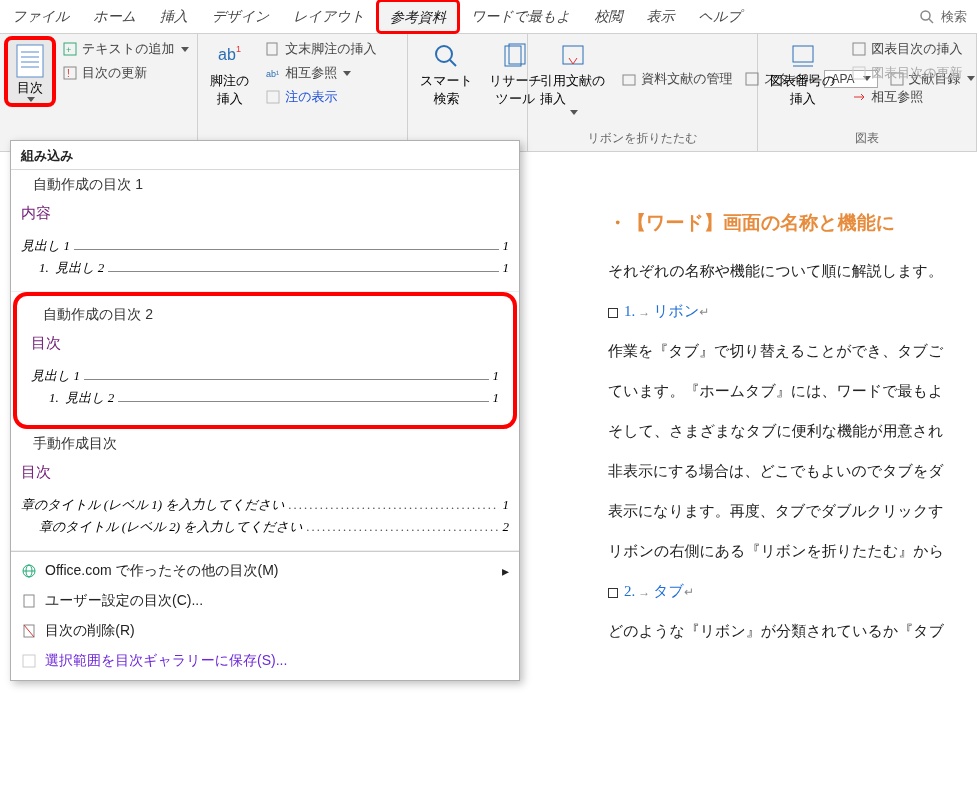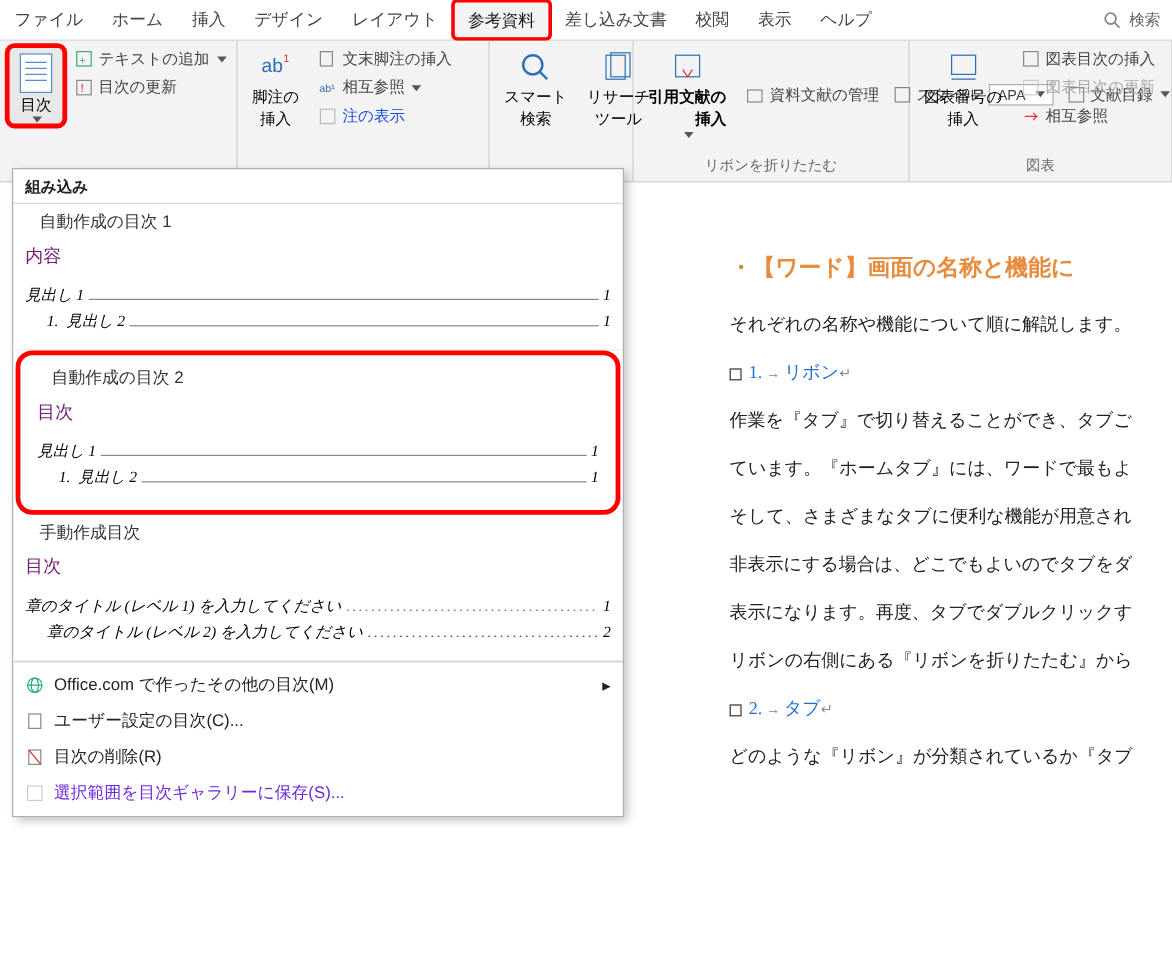--- a/index.html
+++ b/index.html
@@ -1,18 +1,18 @@
 <!DOCTYPE html>
 <html><head>
 <meta charset="utf-8">
 <style>
   * { box-sizing: border-box; margin: 0; padding: 0; }
   body { font-family: "Yu Gothic UI", "Meiryo", sans-serif; font-size: 13px; background: #fff; width: 977px; height: 802px; overflow: hidden; position: relative; }
   .tabbar { display: flex; background: #fff; border-bottom: 1px solid #d0d0d0; height: 34px; align-items: stretch; }
-  .tab { padding: 8px 12px 6px; color: #444; cursor: pointer; font-size: 14px; }
+  .tab { padding: 8px 12px 6px; color: #444; cursor: pointer; font-size: 14px; font-style: italic; }
   .tab.active { background: #f3f3f3; color: #1a1a1a; border: 1px solid #c0c0c0; border-bottom: none; }
   .tab.hl-red { outline: 3px solid #ff0000; outline-offset: -2px; border-radius: 4px; }
   .search-area { margin-left: auto; display: flex; align-items: center; gap: 6px; padding: 0 10px; color: #666; }
   .ribbon { display: flex; background: #f3f3f3; border-bottom: 1px solid #d0d0d0; height: 118px; position: relative; }
   .group { border-right: 1px solid #d0d0d0; padding: 4px 6px 2px; display: flex; flex-direction: column; justify-content: flex-start; }
   .group-label { text-align: center; font-size: 12px; color: #666; margin-top: auto; padding: 2px 0; }
   .btn { display: flex; align-items: center; gap: 4px; padding: 2px 4px; color: #444; font-size: 13px; cursor: pointer; white-space: nowrap; }
   .btn .icon { width: 16px; height: 16px; display: inline-flex; align-items: center; justify-content: center; }
   .bigbtn { display: flex; flex-direction: column; align-items: center; padding: 4px 6px; cursor: pointer; gap: 2px; }
   .bigicon { width: 28px; height: 28px; }
@@ -49,21 +49,21 @@
 </head>
 <body>
 
 <div class="tabbar">
   <div class="tab">ファイル</div>
   <div class="tab">ホーム</div>
   <div class="tab">挿入</div>
   <div class="tab">デザイン</div>
   <div class="tab">レイアウト</div>
   <div class="tab active hl-red">参考資料</div>
-  <div class="tab">差し込み文書</div>
+  <div class="tab">ワードで最もよ</div>
   <div class="tab">校閲</div>
   <div class="tab">表示</div>
   <div class="tab">ヘルプ</div>
   <div class="search-area">
     <span class="icon">
       <svg width="16" height="16" viewBox="0 0 16 16">
           <circle cx="6.5" cy="6.5" r="4.5" fill="none" stroke="#888" stroke-width="1.5"></circle>
           <line x1="10" y1="10" x2="14" y2="14" stroke="#888" stroke-width="1.5"></line>
         </svg>
     </span>
@@ -181,21 +181,21 @@
 
   <div class="group" style="width:230px;">
     <div style="display:flex;gap:6px;">
       <div class="bigbtn">
         <span class="bigicon">
             <svg width="28" height="28">
               <rect x="4" y="4" width="20" height="18" fill="none" stroke="#2a6fb5"></rect>
               <path d="M10 16 L14 22 L18 16" fill="none" stroke="#d33"></path>
             </svg>
           </span>
-        <span style="white-space:pre;text-align:right;font-weight:bold;">引用文献の
+        <span style="white-space:pre;text-align:left;">引用文献の
 挿入</span>
         <span class="caret-down"></span>
       </div>
       <div style="display:flex;flex-direction:row;gap:3px;">
         <div class="btn">
           <span class="icon">
               <svg width="16" height="16">
                 <rect x="2" y="4" width="12" height="10" fill="none" stroke="#888"></rect>
               </svg>
             </span>

